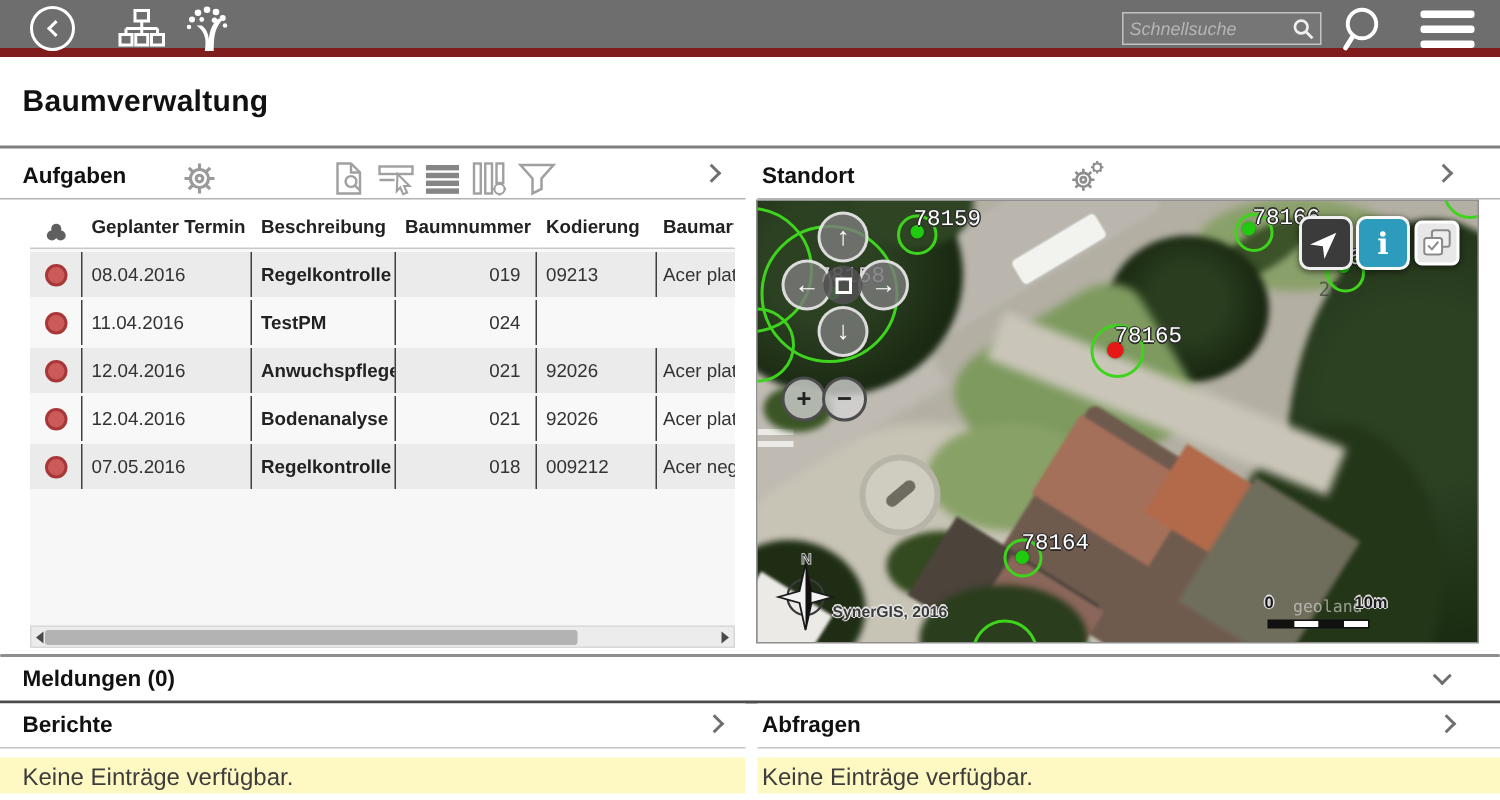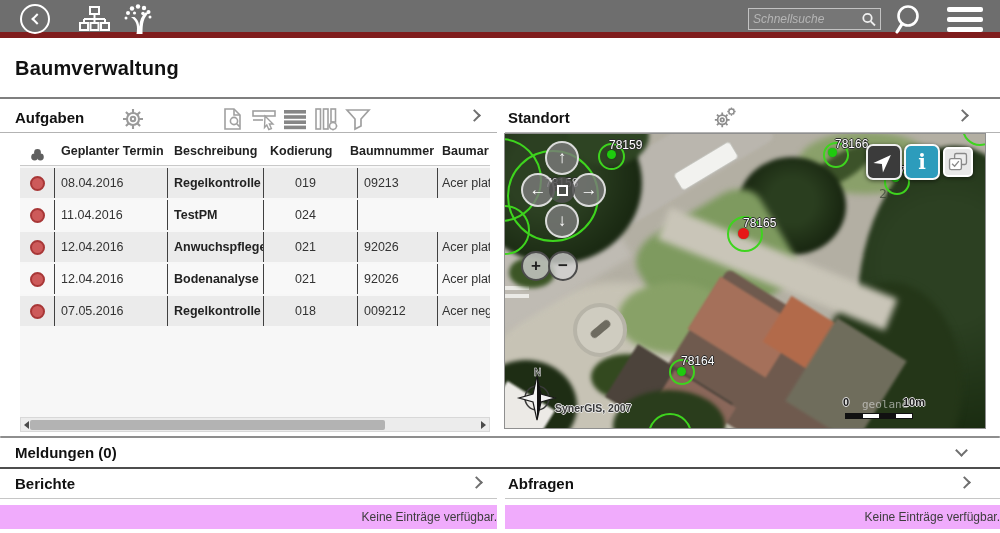--- a/index.html
+++ b/index.html
@@ -38,42 +38,42 @@
   .tblbody { position:absolute; left:20px; top:166px; width:470px; height:251px; background:#f7f7f7; }
   .thead { position:absolute; left:20px; top:136px; width:470px; height:30px; background:#fff; border-bottom:1px solid #c9c9c9; display:flex; font-size:12.5px; font-weight:bold; color:#222; }
   .tr { position:absolute; left:20px; width:470px; height:30px; display:flex; font-size:12.5px; color:#333; cursor:pointer; }
   .tr.odd { background:#ebebeb; } .tr.even { background:#f8f8f8; }
   .cell { height:100%; padding-top:8px; border-right:1px solid #404040; overflow:hidden; white-space:nowrap; }
   .thead .cell { border-right:1px solid #fff; padding-top:8px; }
   .c0 { width:35px; display:flex; align-items:center; justify-content:center; padding-top:0; }
   .c1 { width:113px; padding-left:6px; }
   .c2 { width:96px; padding-left:6px; font-weight:bold; color:#222; }
   .thead .c2 { font-weight:bold; }
-  .c3 { width:94px; text-align:center; padding-right:10px; }
+  .c3 { width:94px; text-align:right; padding-right:10px; }
   .thead .c3 { text-align:left; padding-left:6px; }
   .c4 { width:80px; padding-left:6px; }
   .c5 { width:52px; padding-left:4px; border-right:none; }
   .statdot { width:15px; height:15px; border-radius:50%; background:#cd5a5a; border:2px solid #a83737; }
   .sortasc { font-size:7px; color:#8b8b8b; vertical-align:top; margin-left:4px; }
 
   
   .hscroll { position:absolute; left:20px; top:417px; width:470px; height:15px; background:#ececec; border:1px solid #d8d8d8; }
   .sthumb { position:absolute; left:9px; top:1.5px; width:355px; height:10px; background:#b3b3b3; border-radius:2px; cursor:grab; }
   .sarrow { position:absolute; top:3px; width:0; height:0; border-top:4px solid transparent; border-bottom:4px solid transparent; cursor:pointer; }
   .sarrow.l { left:3px; border-right:5px solid #4a4a4a; }
   .sarrow.r { right:3px; border-left:5px solid #4a4a4a; }
 
   
   .map { position:absolute; left:505px; top:134px; width:480px; height:294px; background:#b3afa3; overflow:hidden; box-shadow:0 0 0 1px #8f8f8f; }
   .ter { position:absolute; }
   .blob { border-radius:50%; }
   .mcirc { position:absolute; border:2.5px solid #3ed41e; border-radius:50%; z-index:2; }
   .mdot { position:absolute; width:9px; height:9px; border-radius:50%; background:#1ecb0e; box-shadow:0 0 2px rgba(0,60,0,.5); z-index:3; }
   .mdot.red { width:11px; height:11px; background:#e61717; }
-  .mlab { position:absolute; font-family:Liberation Sans, sans-serif; font-size:12px; color:#fff; z-index:3;
+  .mlab { position:absolute; font-family:Liberation Mono, monospace; font-size:15px; color:#fff; z-index:3;
           text-shadow:1px 0 0 #2c2c2c,-1px 0 0 #2c2c2c,0 1px 0 #2c2c2c,0 -1px 0 #2c2c2c; }
   .mlab.dim { color:#d3d3d3; z-index:1; }
   .wm { position:absolute; font-family:"DejaVu Sans Mono", monospace; z-index:1; }
   .panbtn { position:absolute; width:34px; height:34px; border-radius:50%; background:rgba(122,122,122,.82); border:2px solid rgba(232,232,232,.9);
             color:#fff; font-size:17px; font-weight:bold; display:flex; align-items:center; justify-content:center; z-index:4; cursor:pointer; }
   .homebtn { position:absolute; width:26px; height:26px; border-radius:50%; background:rgba(80,80,80,.88); z-index:4; cursor:pointer; display:flex; align-items:center; justify-content:center; }
   .homebtn div { width:11px; height:11px; border:2px solid #fff; }
   .zoombtn { position:absolute; width:30px; height:30px; border-radius:50%; background:rgba(212,212,212,.78); border:2px solid #4c4c4c;
              color:#222; font-size:17px; font-weight:bold; display:flex; align-items:center; justify-content:center; z-index:4; cursor:pointer; }
   .mapbtn { position:absolute; border-radius:7px; z-index:5; cursor:pointer; display:flex; align-items:center; justify-content:center; box-shadow:0 1px 4px rgba(0,0,0,.55); }
@@ -89,21 +89,21 @@
   .segs { margin-top:2px; width:68px; height:6px; border:1px solid #111; display:flex; }
   .segs div { width:16.5px; height:100%; }
 
   
   .meldline { position:absolute; left:0; top:436px; width:1000px; height:2px; background:#8e8e8e; border-radius:2px; }
   .meldrow { position:absolute; left:0; top:438px; width:1000px; height:29px; background:#fff;border-radius:12px; }
   .btitle { font-size:15px; font-weight:bold; color:#111; }
   .darkline { position:absolute; left:0; top:467px; width:1000px; height:2px; background:#4d4d4d; }
   .subhead { position:absolute; top:469px; height:30px; background:#fff; border-bottom:1px solid #c6c6c6; }
   .subhead.left { left:0; width:497px; } .subhead.right { left:505px; width:495px; }
-  .emptystrip { position:absolute; top:505px; height:24px; background:#f0abfc; font-size:12px; color:#3d3d3d; padding:5px 0 0 15px;text-align:right; }
+  .emptystrip { position:absolute; top:505px; height:24px; background:#fef9c3; font-size:16px; color:#3d3d3d; padding:5px 0 0 15px; }
   .emptystrip.left { left:0; width:497px; } .emptystrip.right { left:505px; width:495px; padding-left:3px; }
 </style>
 </head>
 <body>
 
 <div class="screen">
 
   <div class="topbar">
     <div class="backbtn">
         <div class="chv"></div>
@@ -223,22 +223,22 @@
       <svg width="15" height="14" viewBox="0 0 15 14">
         <g fill="#5f5f5f">
             <circle cx="7.5" cy="4.5" r="3.4"></circle>
             <circle cx="4.6" cy="9" r="3.4"></circle>
             <circle cx="10.4" cy="9" r="3.4"></circle>
           </g>
       </svg>
     </div>
     <div class="cell c1"><span>Geplanter Termin</span><span class="sortasc">▲</span></div>
     <div class="cell c2">Beschreibung</div>
+    <div class="cell c3">Baumnummer</div>
     <div class="cell c4">Kodierung</div>
-    <div class="cell c3">Baumnummer</div>
     <div class="cell c5">Baumart</div>
   </div>
 
   <div class="tr odd" style="top:168px">
     <div class="cell c0">
         <div class="statdot"></div>
       </div>
     <div class="cell c1">08.04.2016</div>
     <div class="cell c2">Regelkontrolle</div>
     <div class="cell c3">019</div>
@@ -380,21 +380,21 @@
         <polyline points="6,15 9,18 14,12" fill="none" stroke="#8a8a8a" stroke-width="1.6"></polyline>
       </svg>
     </div>
 
     <svg class="compass" width="44" height="58" viewBox="0 0 44 58">
       <text x="19" y="10" font-size="10" font-weight="bold" fill="#2e2e2e" stroke="#e8e8e8" stroke-width="0.5">N</text>
       <circle cx="22" cy="32" r="12" fill="none" stroke="#3a3a3a" stroke-width="1.5"></circle>
       <polygon points="22,10 26,28 40,32 26,36 22,54 18,36 4,32 18,28" fill="#f2f2f2" stroke="#1a1a1a" stroke-width="1.2"></polygon>
       <polygon points="22,10 26,28 26,36 22,54" fill="#111"></polygon>
     </svg>
-    <span class="attrib">SynerGIS, 2007</span>
+    <span class="attrib">SynerGIS, 2016</span>
 
     <span class="wm" style="left:357px; top:264px; font-size:11px; color:rgba(225,225,225,.6);">geoland</span>
     <div class="scalebar">
       <span class="num" style="position:absolute; left:0; top:0;">0</span>
       <span class="num" style="position:absolute; left:60px; top:0;">10m</span>
       <div class="segs" style="position:absolute; left:2px; top:15px;">
         <div style="background:#111"></div>
           <div style="background:#fff"></div>
           <div style="background:#111"></div>
           <div style="background:#fff"></div>

